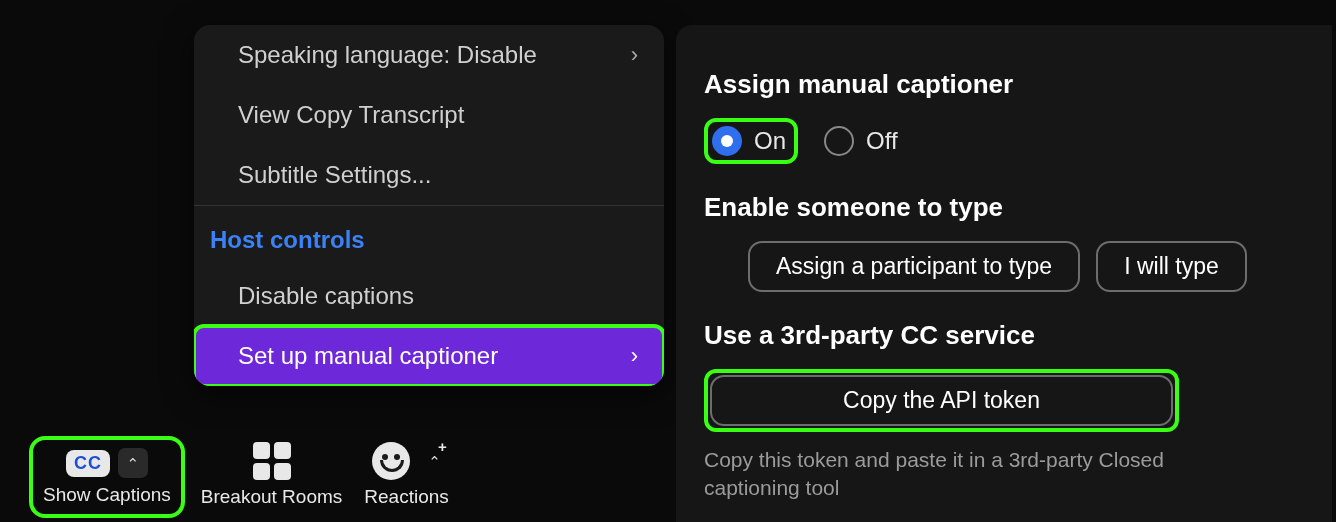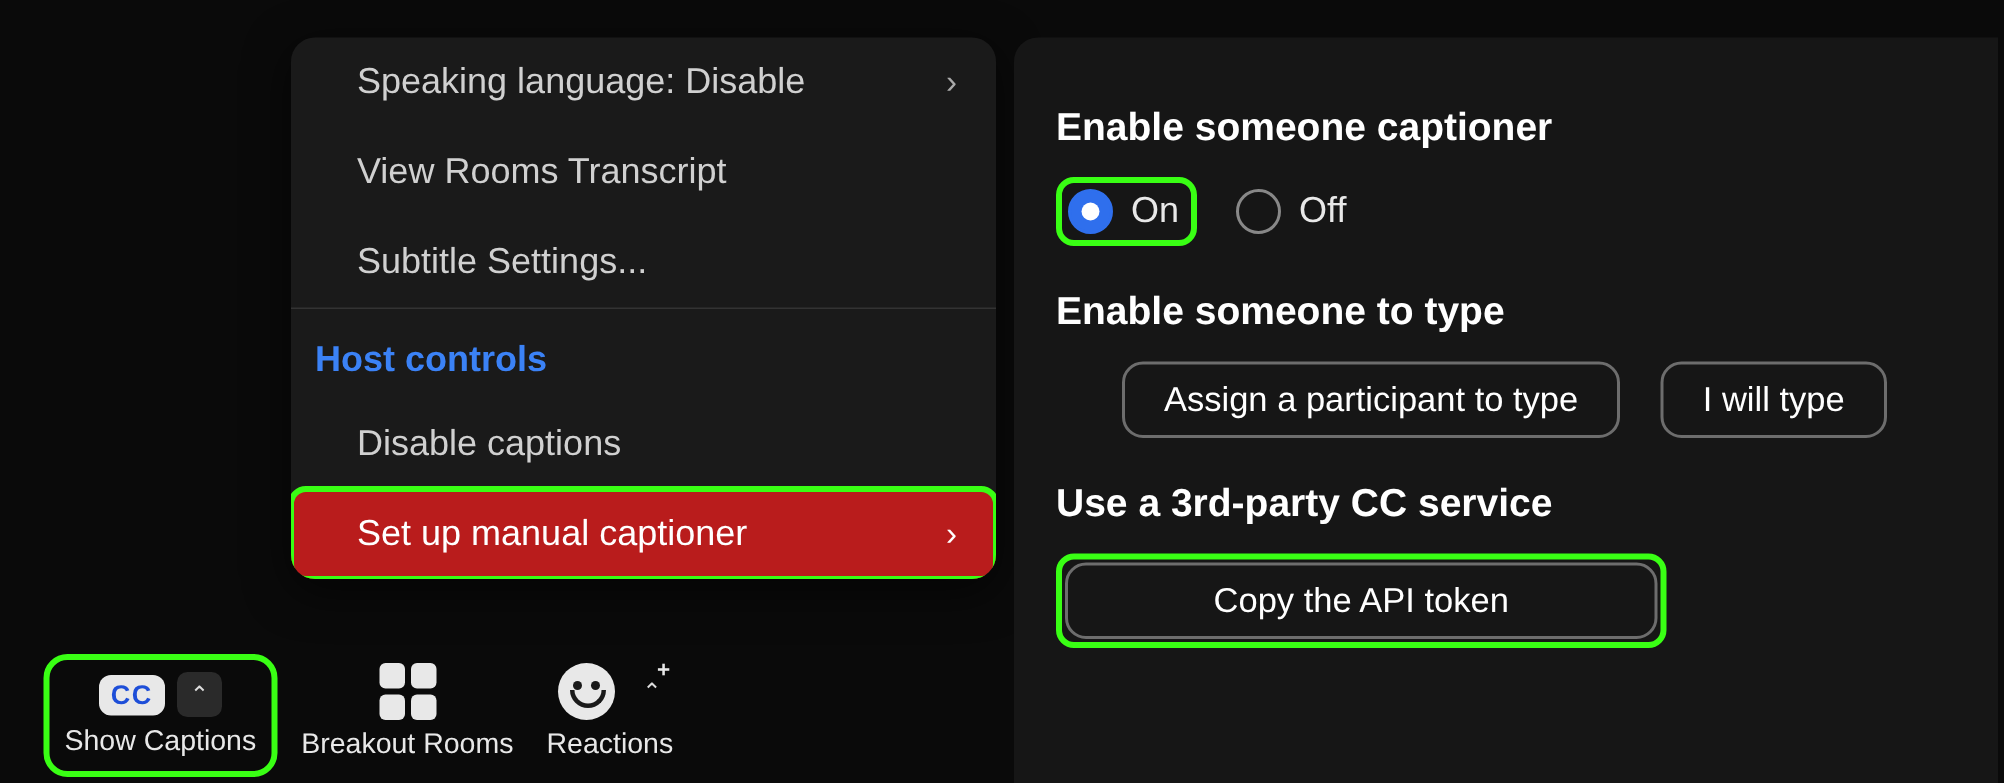--- a/index.html
+++ b/index.html
@@ -132,21 +132,21 @@
     cursor: pointer;
   }
   .popup-header {
     padding: 20px 26px 12px 16px;
     font-size: 24px;
     font-weight: 700;
     color: #3b82f6;
     border-top: 1px solid #333;
   }
   .popup-item.selected {
-    background: #b91c1c;
+    background: #6d28d9;
     color: #fff;
   }
   .chevron-right {
     font-size: 22px;
     color: #aaa;
   }
   .popup-item.selected .chevron-right { color: #fff; }
 
   
   .panel {
@@ -192,34 +192,34 @@
     background: #2f6fed;
   }
   .radio.checked::after {
     content: "";
     width: 12px; height: 12px;
     background: #fff;
     border-radius: 50%;
   }
   .btn-row {
     display: flex;
-    gap: 27px;
+    gap: 16px;
     padding-left: 44px;
   }
   .btn {
     border: 2px solid #6d6d6d;
     background: transparent;
     color: #fff;
     font-size: 23px;
     padding: 10px 26px;
     border-radius: 14px;
     cursor: pointer;
     font-family: inherit;
   }
-  .btn.wide { width: 395px; text-align: center; }
+  .btn.wide { width: 463px; text-align: center; }
   .helper {
     color: #9b9b9b;
     font-size: 21px;
     margin-top: 14px;
     line-height: 1.35;
     max-width: 540px;
   }
   .hi-wrap {
     display: inline-block;
     border: 4px solid #39ff14;
@@ -262,38 +262,38 @@
     <span>Reactions</span>
   </div>
 </div>
 
 <div class="popup">
   <div class="popup-item">
     <span>Speaking language: Disable</span>
     <span class="chevron-right">›</span>
   </div>
   <div class="popup-item">
-    <span>View Rooms Transcript</span>
+    <span>View Copy Transcript</span>
   </div>
   <div class="popup-item">
     <span>Subtitle Settings...</span>
   </div>
   <div class="popup-header">Host controls</div>
   <div class="popup-item">
     <span>Disable captions</span>
   </div>
   <div class="popup-item selected highlight-green" style="outline-offset:-2px;">
     <span>Set up manual captioner</span>
     <span class="chevron-right">›</span>
   </div>
 </div>
 
 <div class="panel">
   <div class="section">
-    <h3>Enable someone captioner</h3>
+    <h3>Assign manual captioner</h3>
     <div class="radio-row">
       <span class="hi-wrap">
         <label class="radio-opt">
           <span class="radio checked"></span>
           <span>On</span>
         </label>
       </span>
       <label class="radio-opt">
         <span class="radio"></span>
         <span>Off</span>
@@ -307,14 +307,15 @@
       <button class="btn">Assign a participant to type</button>
       <button class="btn">I will type</button>
     </div>
   </div>
 
   <div class="section">
     <h3>Use a 3rd-party CC service</h3>
     <span class="hi-wrap">
       <button class="btn wide">Copy the API token</button>
     </span>
+    <p class="helper">Copy this token and paste it in a 3rd-party Closed captioning tool</p>
   </div>
 </div>
 
 </body></html>

